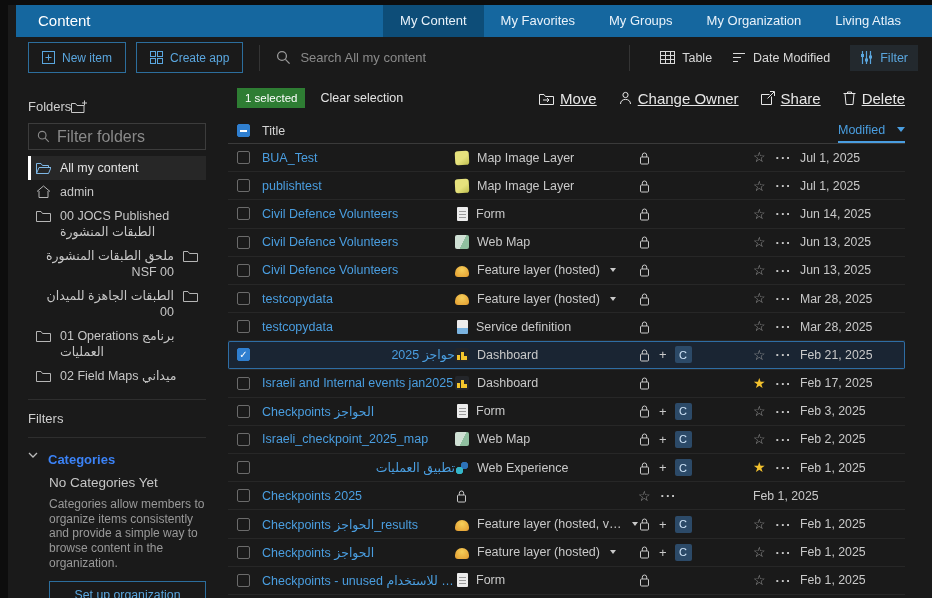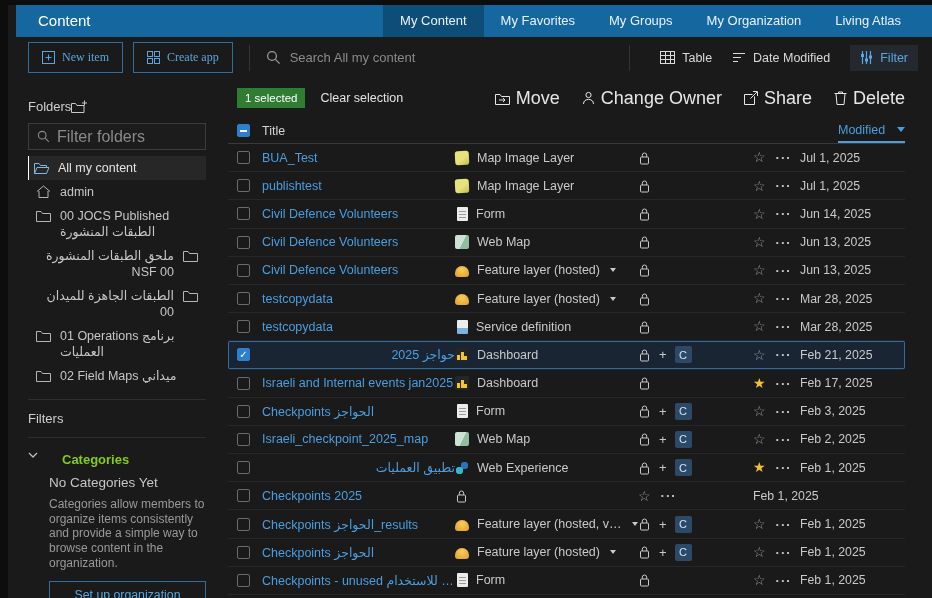--- a/index.html
+++ b/index.html
@@ -9,21 +9,21 @@
 
   
   .app-header { position:absolute; left:8px; top:0; right:0; height:32px; background:#15679f; display:flex; align-items:stretch; }
   .header-title { color:#ffffff; font-size:15px; line-height:32px; margin-left:22px; }
   .tabs { margin-left:auto; display:flex; margin-right:14px; }
   .tab { padding:0 17px; line-height:32px; color:#e9f2fa; font-size:13px; cursor:pointer; white-space:nowrap; }
   .tab[data-active="true"] { background:#0d4d78; }
 
   
   .toolbar { position:absolute; left:0; top:32px; right:0; height:41px; display:flex; align-items:center; }
-  .btn-outline { display:inline-flex; align-items:center; gap:7px; border:1px solid #2c6e9d; color:#5aa6de; font-size:12px; height:31px; padding:14px 13px; background:transparent; cursor:pointer; font-family:Liberation Serif, serif; white-space:nowrap; }
+  .btn-outline { display:inline-flex; align-items:center; gap:7px; border:1px solid #2c6e9d; color:#5aa6de; font-size:12px; height:31px; padding:14px 13px; background:transparent; cursor:pointer; font-family:Liberation Sans, sans-serif; white-space:nowrap; }
   .btn-new-item { margin-left:20px; }
   .btn-create-app { margin-left:10px; }
   .v-divider { width:1px; height:26px; background:#343434; margin:0 16px; flex:none; }
   .search-box { flex:1; display:flex; align-items:center; gap:9px; min-width:0; }
   .search-box input { background:transparent; border:0; outline:0; color:#dddddd; font-size:13px; width:100%; font-family:inherit; }
   input::placeholder { color:#8a8a8a; opacity:1; }
   .toolbar-right { display:flex; align-items:center; gap:20px; margin:0 14px 0 14px; color:#d9d9d9; font-size:12.5px; }
   .tool-item { display:flex; gap:7px; align-items:center; cursor:pointer; white-space:nowrap; }
   .tool-item.filter-active { color:#5aa6de; background:#23292e; padding:6px 10px; }
 
@@ -33,37 +33,37 @@
   .icon-btn { cursor:pointer; display:inline-flex; }
   .filter-folders { margin-top:9px; height:27px; border:1px solid #3c3c3c; background:#1c1c1c; display:flex; align-items:center; padding:0 8px; gap:7px; }
   .filter-folders input { background:transparent; border:0; outline:0; color:#cccccc; font-size:16px; width:100%; font-family:inherit; }
   .folder-list { margin-top:6px; }
   .folder-item { display:flex; align-items:flex-start; gap:9px; padding:4px 8px; color:#c6c6c6; font-size:12.5px; line-height:1.28; cursor:pointer; }
   .folder-item .f-icon { flex:none; margin-top:1px; display:inline-flex; }
   .folder-item .f-icon svg { display:none; }
   .folder-item[data-icon="folder"] .i-folder { display:block; }
   .folder-item[data-icon="home"] .i-home { display:block; }
   .folder-item[data-icon="folder-open"] .i-folder-open { display:block; }
-  .folder-item[data-selected="true"] { background:#272727; border-left:1px solid #ffffff; padding-left:5px; color:#e2e2e2; }
+  .folder-item[data-selected="true"] { background:#272727; border-left:3px solid #ffffff; padding-left:5px; color:#e2e2e2; }
   .folder-item[data-rtl="true"] { flex-direction:row-reverse; }
   .folder-item[data-rtl="true"] .f-label { width:100%; text-align:right; }
   .side-divider { border:0; border-top:1px solid #2e2e2e; margin:11px 0; }
   .filters-title { color:#cfcfcf; font-size:13px; margin-top:2px; }
-  .section-head { display:flex; align-items:flex-start; gap:24px; margin:14px 0 8px; color:#84cc16; font-size:13px; font-weight:bold; cursor:pointer; }
+  .section-head { display:flex; align-items:flex-start; gap:10px; margin:14px 0 8px; color:#3b82f6; font-size:13px; font-weight:bold; cursor:pointer; }
   .section-body { margin-left:21px; }
   .empty-title { color:#c6c6c6; font-size:13.5px; margin:6px 0 7px; font-weight:normal; }
   .empty-text { color:#999999; font-size:12px; line-height:1.22; margin:0 0 11px; }
   .setup-btn { border:1px solid #2c6e9d; color:#5aa6de; background:transparent; font-size:12.3px; padding:6px 10px; cursor:pointer; font-family:inherit; }
 
   
   .main { position:absolute; left:220px; right:0; top:73px; bottom:0; padding-right:27px; }
   .selection-bar { height:40px; display:flex; align-items:center; padding-left:9px; }
   .sel-badge { background:#2e7d33; color:#ffffff; font-size:11.5px; padding:4px 8px; border-radius:0; }
   .clear-btn { margin-left:15px; color:#e3e3e3; font-size:12.5px; cursor:pointer; }
-  .sel-actions { margin-left:auto; display:flex; gap:22px; align-items:flex-start; color:#e6e6e6; font-size:18px; }
+  .sel-actions { margin-left:auto; display:flex; gap:22px; align-items:flex-start; color:#e6e6e6; font-size:15px;text-decoration:underline; }
   .sel-action { display:flex; align-items:center; gap:6px; cursor:pointer; white-space:nowrap; }
 
   .table-head, .t-row { display:grid; grid-template-columns:34px 193px 183px 115px 47px 1fr; align-items:center; }
   .table-head { height:26px; border-bottom:1px solid #3a3a3a; color:#d5d5d5; font-size:12.5px; }
   .c-check { display:flex; padding-left:9px; }
   .checkbox { width:13px; height:13px; border:1px solid #6b6b6b; border-radius:2px; display:inline-flex; align-items:center; justify-content:center; cursor:pointer; background:transparent; }
   .checkbox.indeterminate, .checkbox[data-checked="true"] { background:#2f7fd0; border-color:#2f7fd0; }
   .checkbox.indeterminate::after { content:""; width:7px; height:2px; background:#ffffff; }
   .checkbox[data-checked="true"]::after { content:"\2713"; color:#ffffff; font-size:10px; line-height:1; }
   .col-modified-wrap { height:100%; display:flex; align-items:center; }

